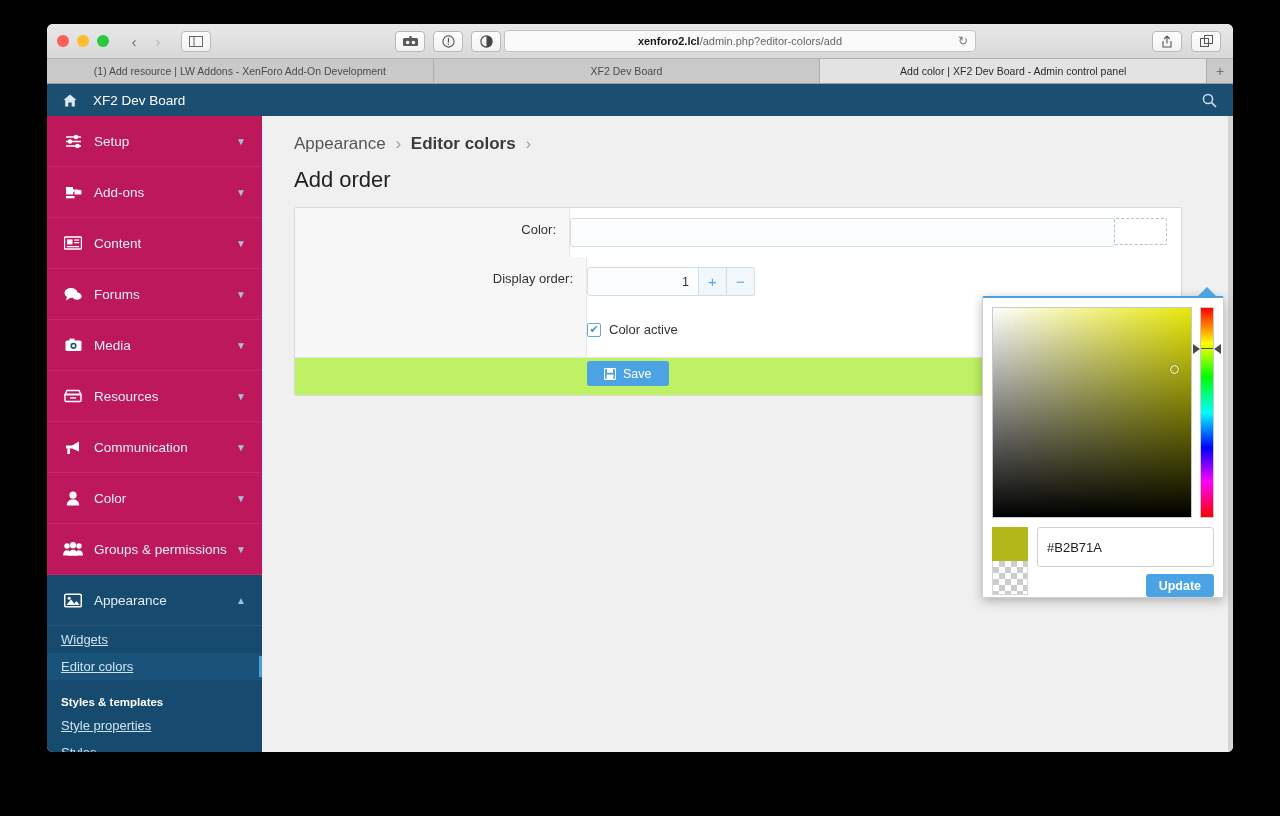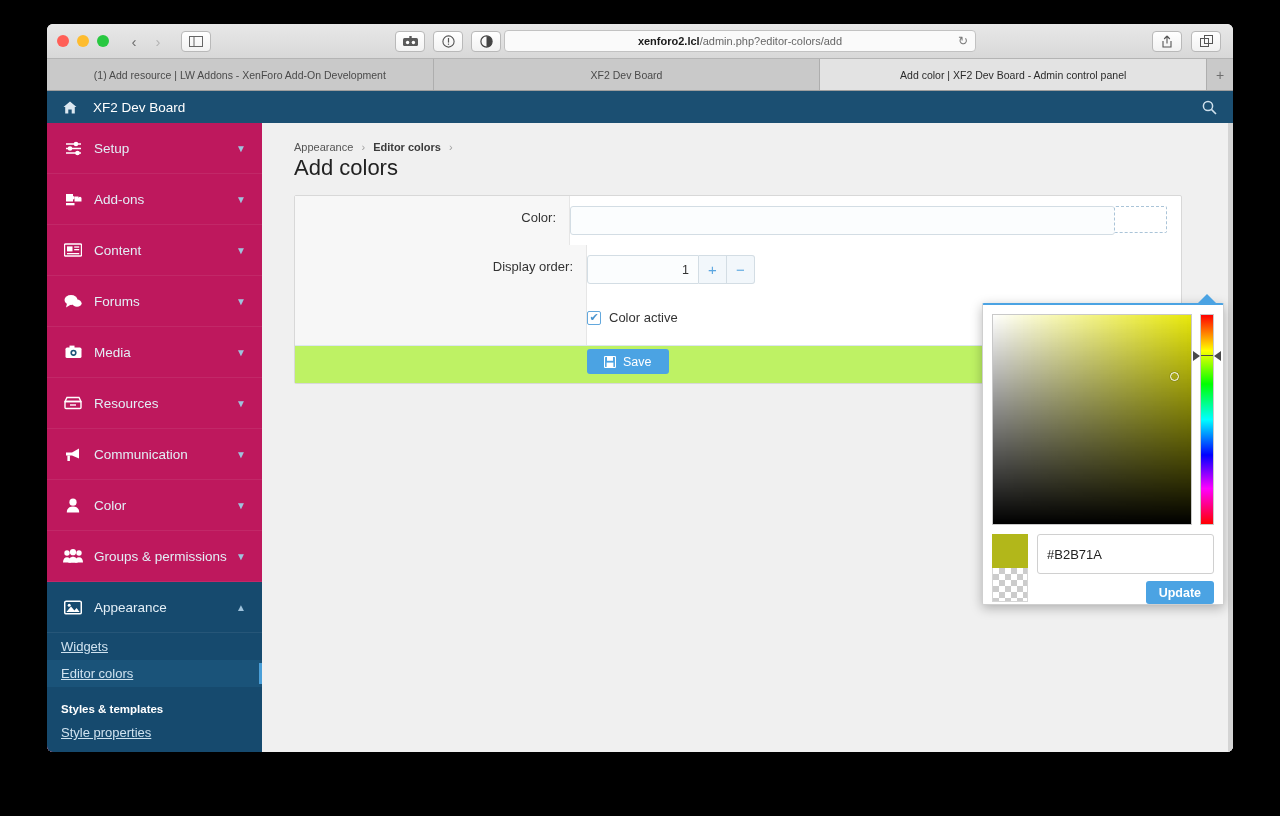--- a/index.html
+++ b/index.html
@@ -65,21 +65,21 @@
   }
   .url-host { color: #1b1b1b; font-weight: bold; }
   .reload {
     position: absolute; right: 7px; top: 3px;
     font-size: 12px; color: #777;
   }
   .tb-right { position: absolute; right: 12px; display: flex; gap: 9px; }
 
   
   .tabstrip {
-    height: 32px;
+    height: 25px;
     background: #c9c9c9;
     display: flex;
     align-items: stretch;
     border-bottom: 1px solid #9e9e9e;
   }
   .tab {
     flex: 1;
     display: flex; align-items: center; justify-content: center;
     font-size: 10.5px; color: #4a4a4a;
     border-right: 1px solid #aeaeae;
@@ -169,21 +169,21 @@
   .sub-gap { height: 12px; background: #164a6e; }
 
   
   .main {
     flex: 1 1 auto;
     background: #f0f0f0;
     padding: 18px 30px 0 32px;
     overflow: hidden;
     position: relative;
   }
-  .breadcrumb { font-size: 11px; color: #7b7b7b; margin-bottom: 2px; }
+  .breadcrumb { font-size: 17px; color: #7b7b7b; margin-bottom: 13px; }
   .breadcrumb a { color: #555; text-decoration: none; }
   .breadcrumb .bc-strong { color: #3b3b3b; font-weight: bold; }
   .breadcrumb .sep { color: #a0a0a0; margin: 0 5px; }
   .page-title { font-size: 22px; color: #222; font-weight: normal; margin-bottom: 14px; }
 
   .form-card {
     background: #ffffff;
     border: 1px solid #d8d8d8;
     border-radius: 2px;
     width: 888px;
@@ -600,21 +600,21 @@
 
       <div class="main">
 
         <div class="breadcrumb">
           <a href="#">Appearance</a>
           <span class="sep">›</span>
           <a href="#" class="bc-strong">Editor colors</a>
           <span class="sep">›</span>
         </div>
 
-        <h1 class="page-title">Add colors</h1>
+        <h1 class="page-title">Add order</h1>
 
         <div class="form-card">
 
           <div class="form-row">
             <div class="form-label-col">Color:</div>
             <div class="form-field-col">
               <div class="color-input-wrap">
                 <input class="text-input" type="text" value="" style="">
                 <span class="color-trigger"></span>
               </div>

